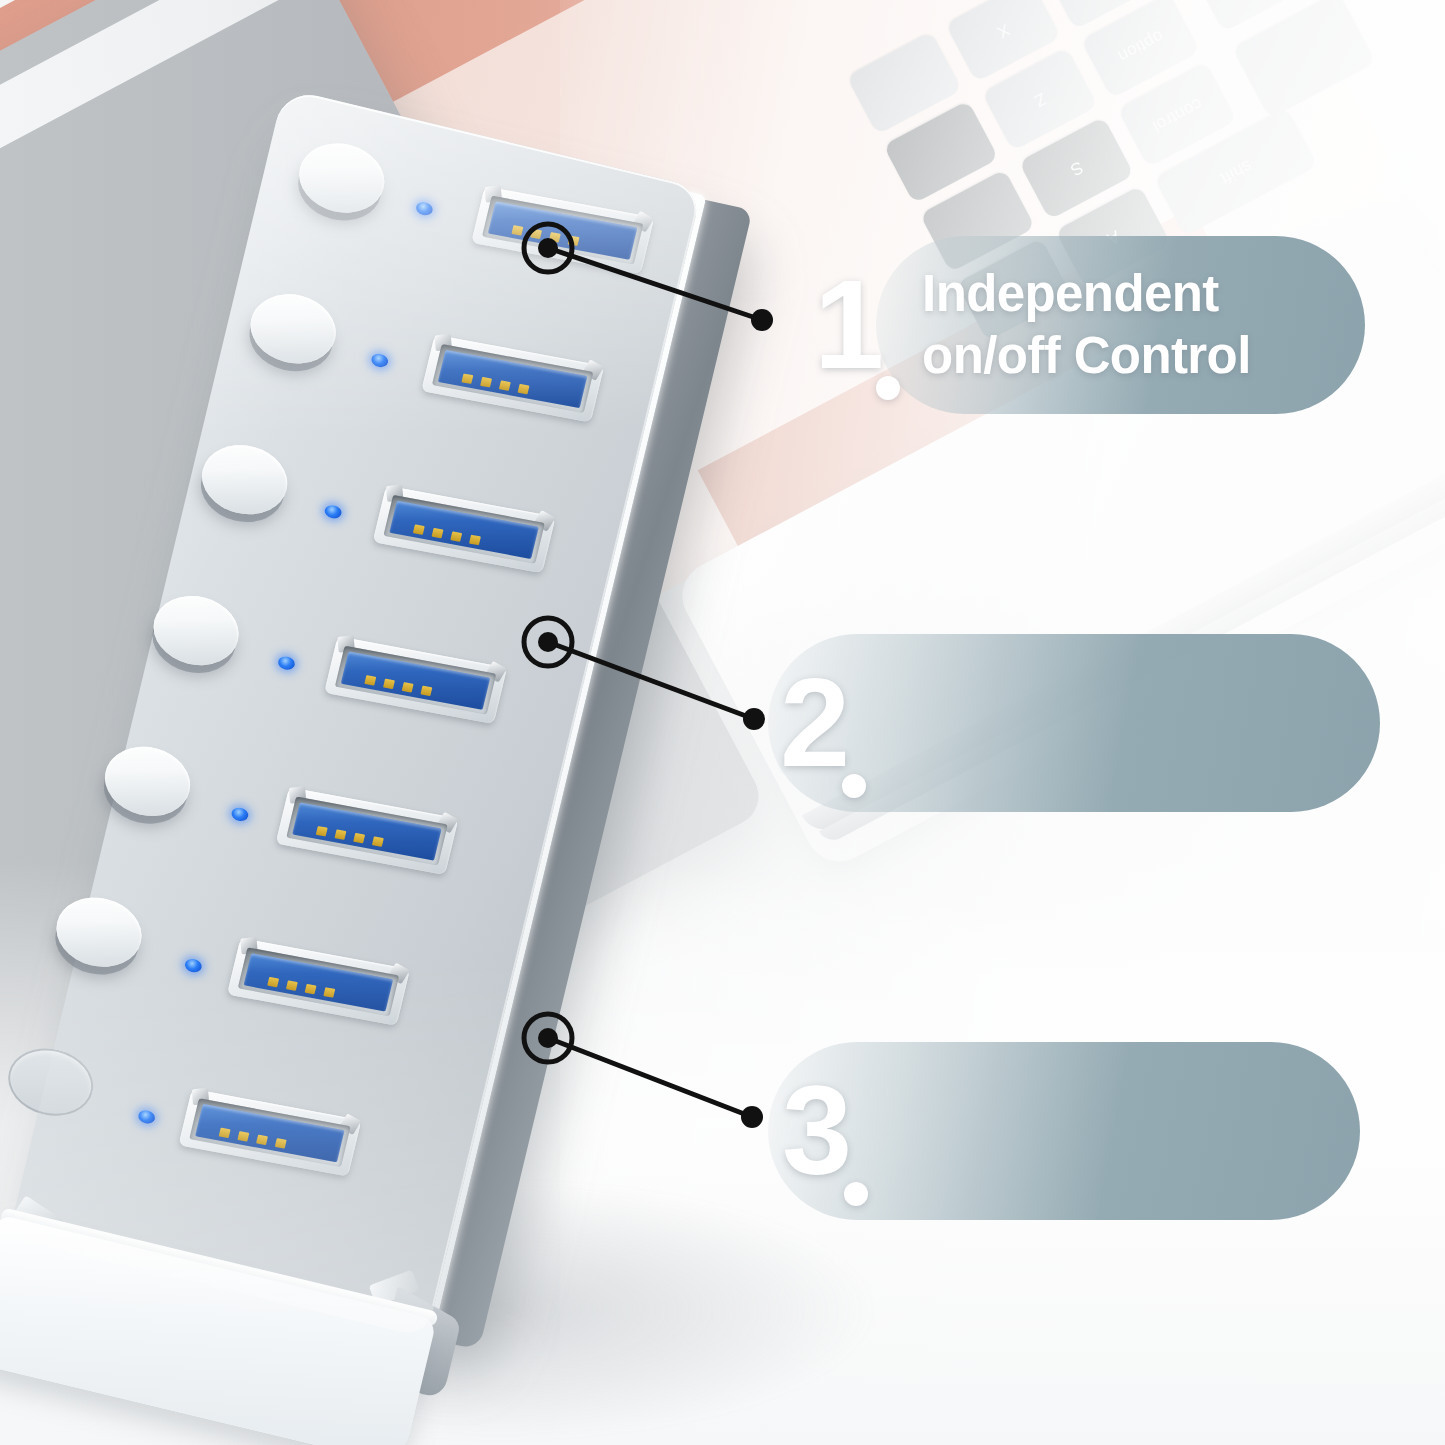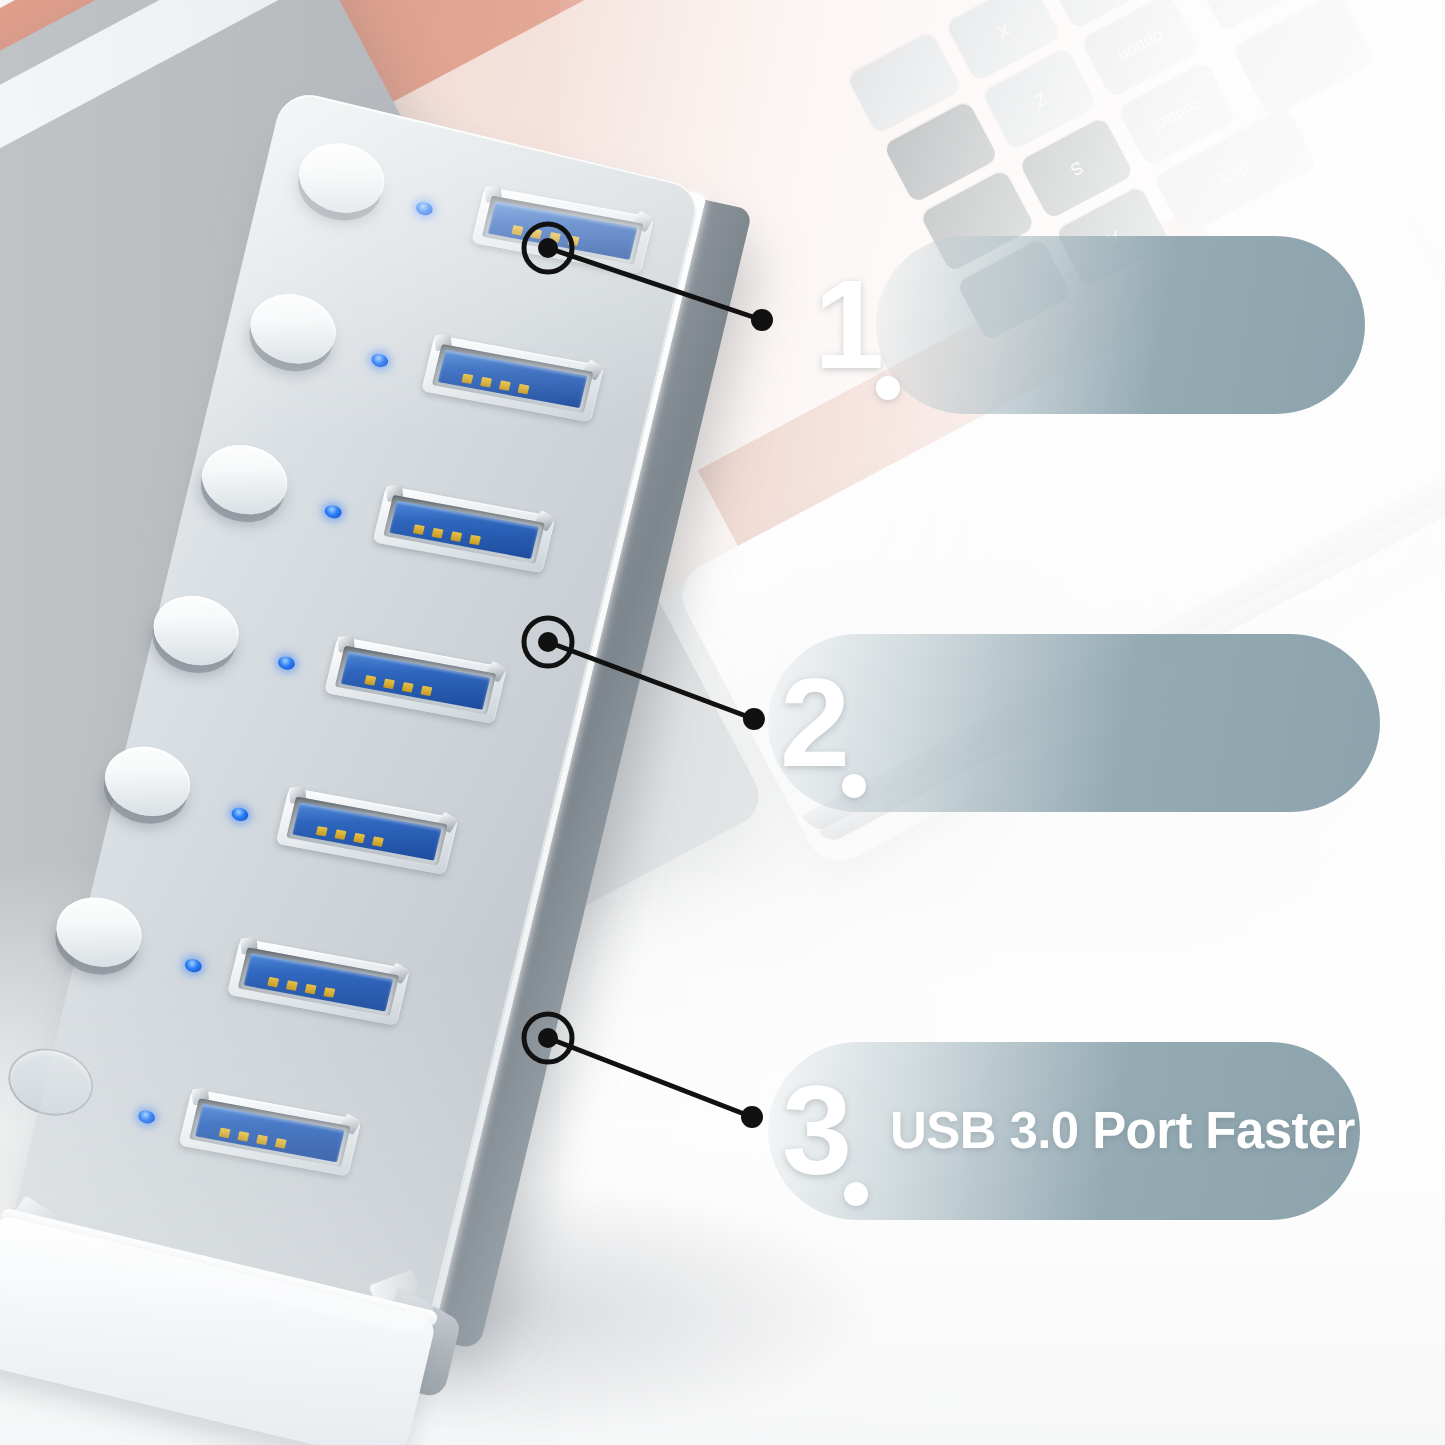--- a/index.html
+++ b/index.html
@@ -357,33 +357,34 @@
       <circle cx="548" cy="1038" r="10" fill="#111"></circle>
       <circle cx="752" cy="1117" r="11" fill="#111"></circle>
     </g>
   </svg>
 
   <div class="badge" style="left:800px;top:236px;width:565px;height:178px;">
     <div class="badge-pill" style="left:76px;width:489px;"></div>
     <div class="badge-num" style="margin-left:14px;">1</div>
     <div class="badge-dot"></div>
     <div class="badge-txt">
+      <div>Independent</div>
+      <div>on/off Control</div>
     </div>
   </div>
 
   <div class="badge" style="left:768px;top:634px;width:612px;height:178px;">
     <div class="badge-pill" style="left:0px;width:612px;"></div>
     <div class="badge-num" style="margin-left:12px;">2</div>
     <div class="badge-dot"></div>
     <div class="badge-txt">
     </div>
   </div>
 
   <div class="badge" style="left:768px;top:1042px;width:600px;height:178px;">
     <div class="badge-pill" style="left:0px;width:592px;"></div>
     <div class="badge-num" style="margin-left:14px;">3</div>
     <div class="badge-dot"></div>
     <div class="badge-txt">
-      <div>USB 3.0 Port Faster</div>
     </div>
   </div>
 
 </div>
 
 </body></html>

